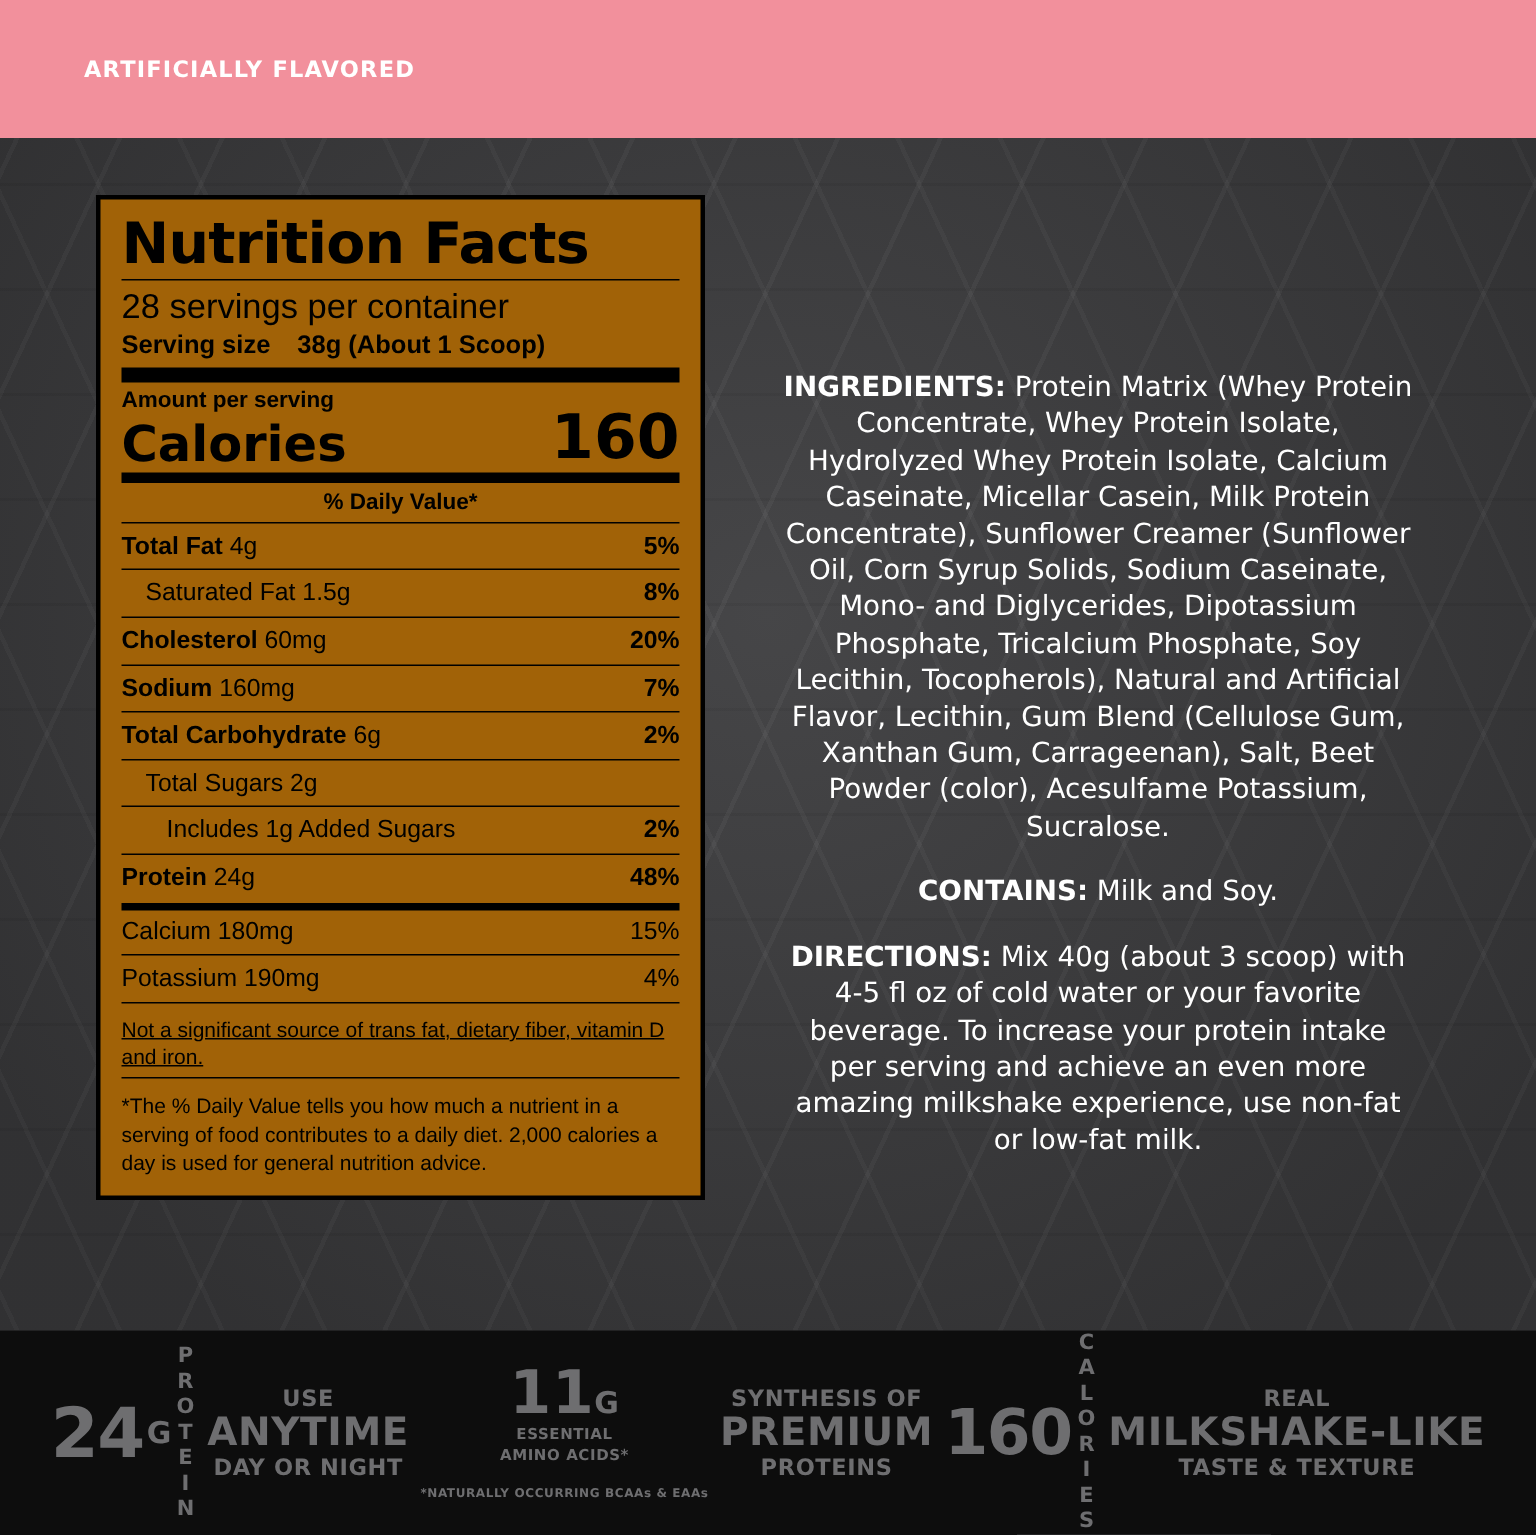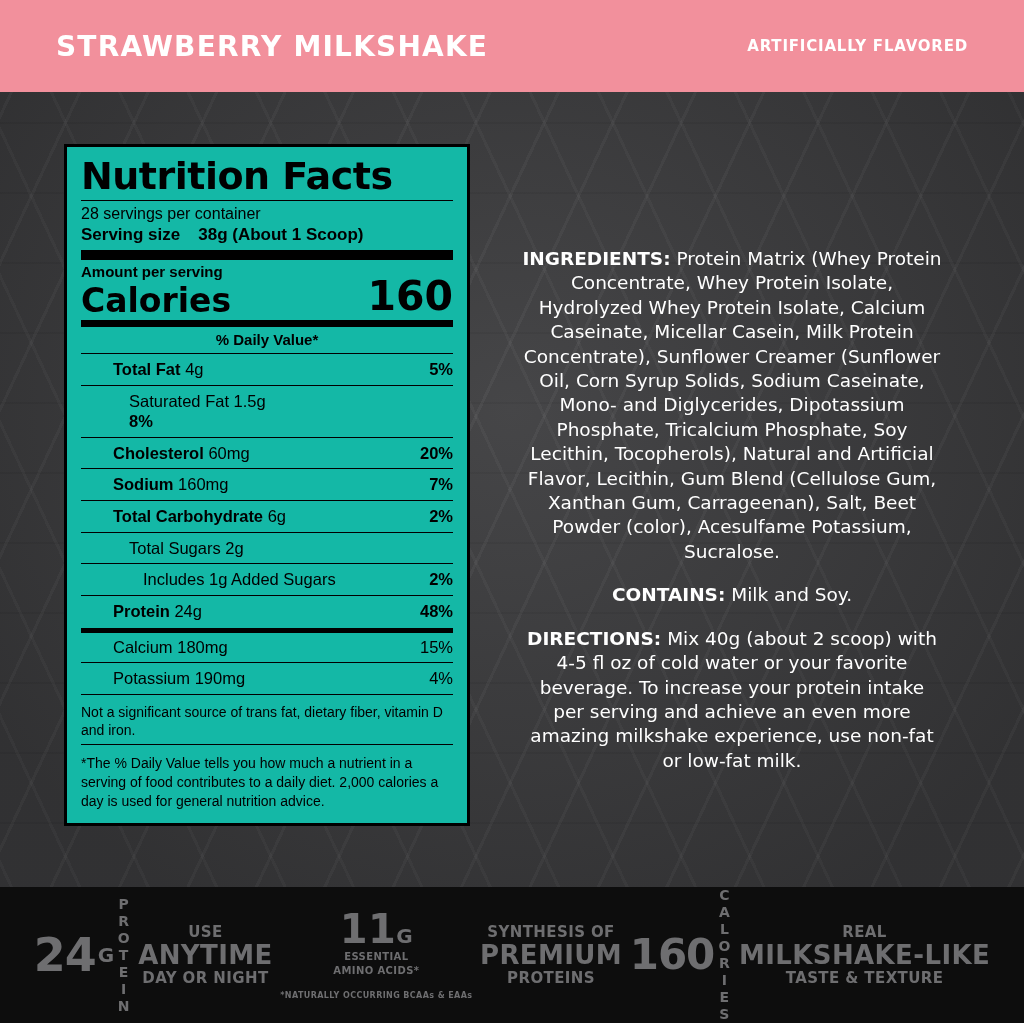--- a/index.html
+++ b/index.html
@@ -64,38 +64,38 @@
     position: absolute;
     inset: 0;
     background: radial-gradient(ellipse at 50% 40%, rgba(255,255,255,0.05), rgba(0,0,0,0.18) 85%);
     pointer-events: none;
   }
 
   
   .nf-panel {
     position: absolute;
     left: 64px;
-    top: 52px;
+    top: 38px;
     width: 406px;
-    background: #14b8a6;
+    background: #a16207;
     color: #000000;
     border: 3px solid #000;
     padding: 10px 14px 12px 14px;
     font-family: "Liberation Sans", sans-serif;
     z-index: 3;
   }
   .nf-title {
     font-size: 38px;
     font-weight: bold;
     letter-spacing: -0.5px;
     line-height: 1.05;
     margin: 0 0 2px 0;
     font-family: "DejaVu Sans", sans-serif;
   }
-  .nf-servings { font-size: 16px; line-height: 1.25; }
+  .nf-servings { font-size: 23px; line-height: 1.25; }
   .nf-servsize { font-size: 17px; font-weight: bold; line-height: 1.3; display: flex; }
   .nf-servsize .lbl { margin-right: 18px; }
   .rule-thin { border-top: 1px solid #000; margin: 3px 0; }
   .rule-med  { border-top: 5px solid #000; margin: 4px 0 2px 0; }
   .rule-thick{ border-top: 10px solid #000; margin: 4px 0 3px 0; }
   .rule-mid  { border-top: 7px solid #000; margin: 3px 0; }
 
   .nf-amt { font-size: 15px; font-weight: bold; margin-top: 2px; }
   .cal-row {
     display: flex;
@@ -107,32 +107,32 @@
   .cal-value { font-size: 41px; font-weight: bold; line-height: 1; font-family: "DejaVu Sans", sans-serif; }
 
   .dv-head { text-align: center; font-size: 15px; font-weight: bold; padding: 1px 0 2px 0; }
 
   .nf-row {
     display: flex;
     justify-content: space-between;
     font-size: 16.5px;
     padding: 2px 0 2px 0;
     line-height: 1.25;
-    margin-left: 32px;
   }
   .nf-row .name b { font-weight: bold; }
-  .nf-row.indent { padding-left: 16px; flex-direction: column; }
+  .nf-row.indent { padding-left: 16px; }
   .nf-row.indent2 { padding-left: 30px; }
   .nf-row .pct { font-weight: bold; }
   .nf-row.light .pct { font-weight: normal; }
 
   .nf-note {
     font-size: 14px;
     line-height: 1.3;
     padding: 5px 0 2px 0;
+    text-decoration: underline;
   }
   .nf-foot {
     font-size: 14px;
     line-height: 1.35;
     padding-top: 6px;
   }
 
   
   .info {
     position: absolute;
@@ -183,21 +183,20 @@
   .b-protein .word { font-size: 14px; writing-mode: vertical-rl; text-orientation: upright; letter-spacing: 1px; }
 
   .b-cal { display: flex; align-items: center; gap: 3px; }
   .b-cal .num { font-size: 42px; letter-spacing: -1px; }
   .b-cal .word { font-size: 14px; writing-mode: vertical-rl; text-orientation: upright; letter-spacing: 1px; }
 </style>
 </head>
 <body>
 
 <div class="banner">
-  <div class="banner-title">STRAWBERRY MILKSHAKE</div>
   <div class="banner-sub">ARTIFICIALLY FLAVORED</div>
 </div>
 
 <div class="mid">
 
   <div class="nf-panel">
     <div class="nf-title">Nutrition Facts</div>
     <div class="rule-thin"></div>
     <div class="nf-servings">28 servings per container</div>
     <div class="nf-servsize">
@@ -280,21 +279,21 @@
   </div>
 
   <div class="info">
     <p>
       <b>INGREDIENTS:</b><span> Protein Matrix (Whey Protein Concentrate, Whey Protein Isolate, Hydrolyzed Whey Protein Isolate, Calcium Caseinate, Micellar Casein, Milk Protein Concentrate), Sunflower Creamer (Sunflower Oil, Corn Syrup Solids, Sodium Caseinate, Mono- and Diglycerides, Dipotassium Phosphate, Tricalcium Phosphate, Soy Lecithin, Tocopherols), Natural and Artificial Flavor, Lecithin, Gum Blend (Cellulose Gum, Xanthan Gum, Carrageenan), Salt, Beet Powder (color), Acesulfame Potassium, Sucralose.</span>
     </p>
     <p>
       <b>CONTAINS:</b><span> Milk and Soy.</span>
     </p>
     <p>
-      <b>DIRECTIONS:</b><span> Mix 40g (about 2 scoop) with 4-5 fl oz of cold water or your favorite beverage. To increase your protein intake per serving and achieve an even more amazing milkshake experience, use non-fat or low-fat milk.</span>
+      <b>DIRECTIONS:</b><span> Mix 40g (about 3 scoop) with 4-5 fl oz of cold water or your favorite beverage. To increase your protein intake per serving and achieve an even more amazing milkshake experience, use non-fat or low-fat milk.</span>
     </p>
   </div>
 </div>
 
 <div class="footer">
 
   <div class="badge b-protein">
     <span class="num">24</span>
     <span class="g">G</span>
     <span class="word">PROTEIN</span>

